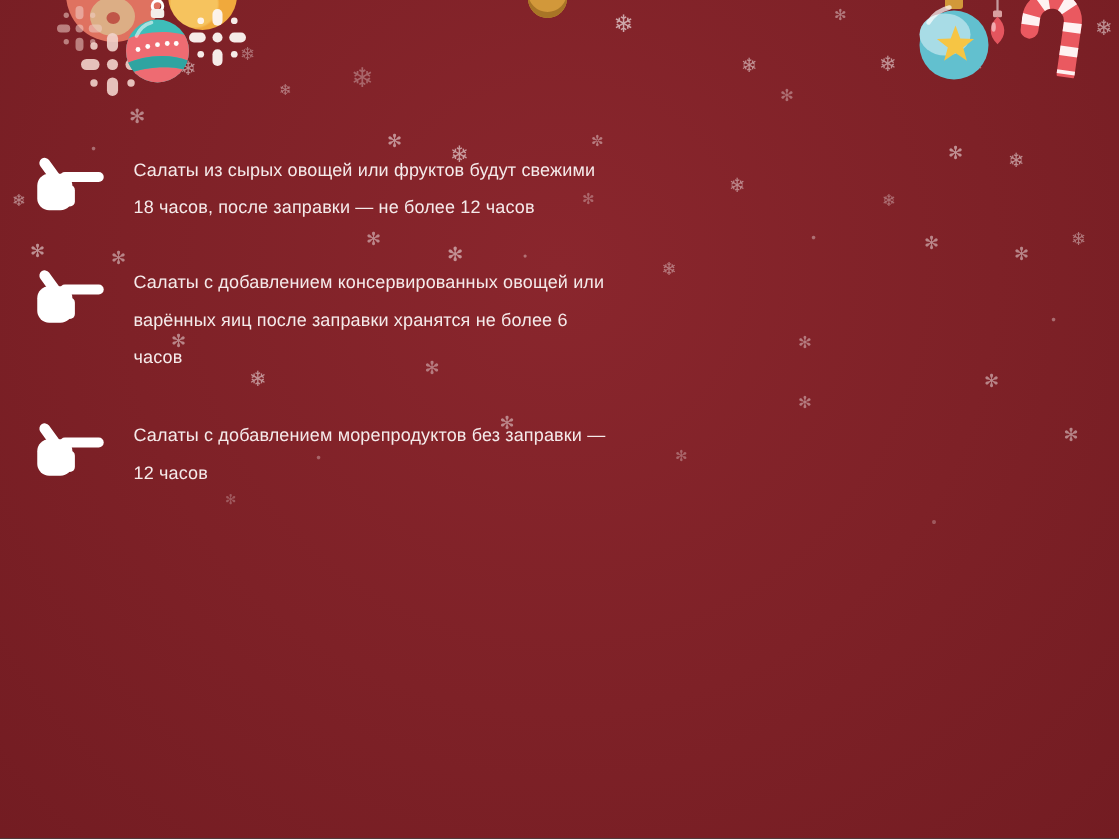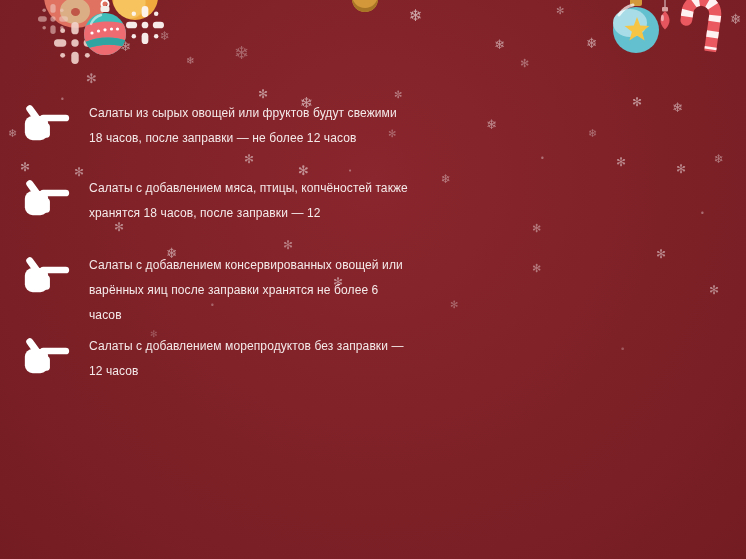--- a/index.html
+++ b/index.html
@@ -199,26 +199,20 @@
     <div class="item">
       <svg class="hand" viewBox="0 0 110 90">
           <use href="#hand-shape"></use>
         </svg>
       <p class="txt">Салаты из сырых овощей или фруктов будут свежими<br>18 часов, после заправки — не более 12 часов</p>
     </div>
     <div class="item">
       <svg class="hand" viewBox="0 0 110 90">
           <use href="#hand-shape"></use>
         </svg>
-      <p class="txt">Салаты с добавлением мяса, птицы, копчёностей также<br>хранятся 18 часов, после заправки — 12</p>
-    </div>
-    <div class="item">
-      <svg class="hand" viewBox="0 0 110 90">
-          <use href="#hand-shape"></use>
-        </svg>
       <p class="txt">Салаты с добавлением консервированных овощей или<br>варённых яиц после заправки хранятся не более 6<br>часов</p>
     </div>
     <div class="item">
       <svg class="hand" viewBox="0 0 110 90">
           <use href="#hand-shape"></use>
         </svg>
       <p class="txt">Салаты с добавлением морепродуктов без заправки —<br>12 часов</p>
     </div>
   </div>
 

